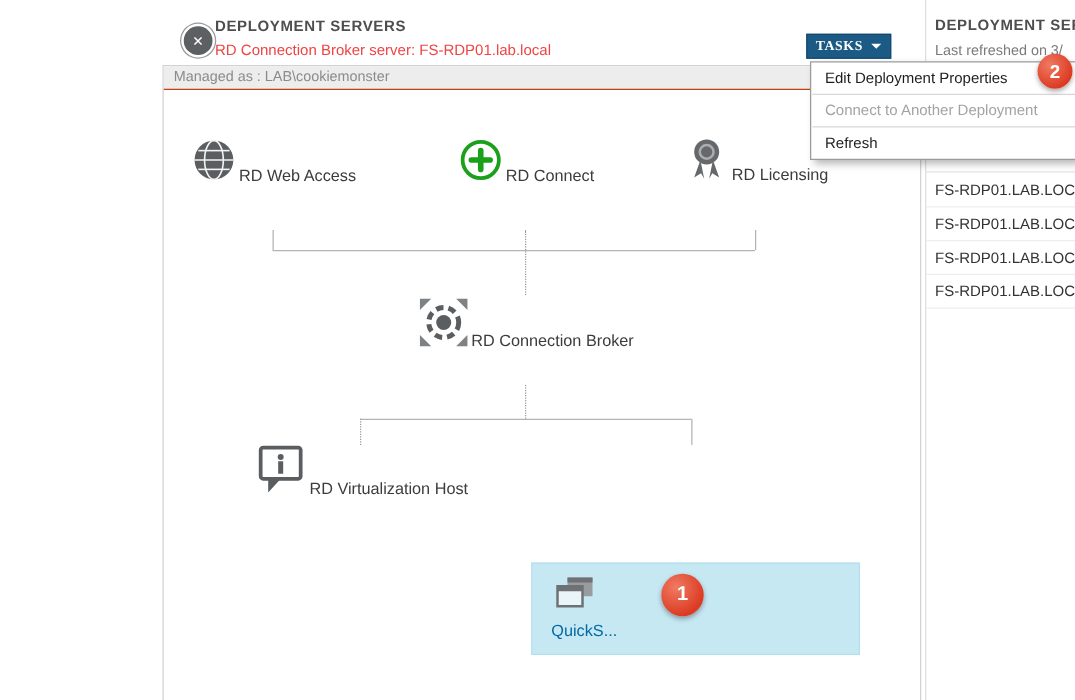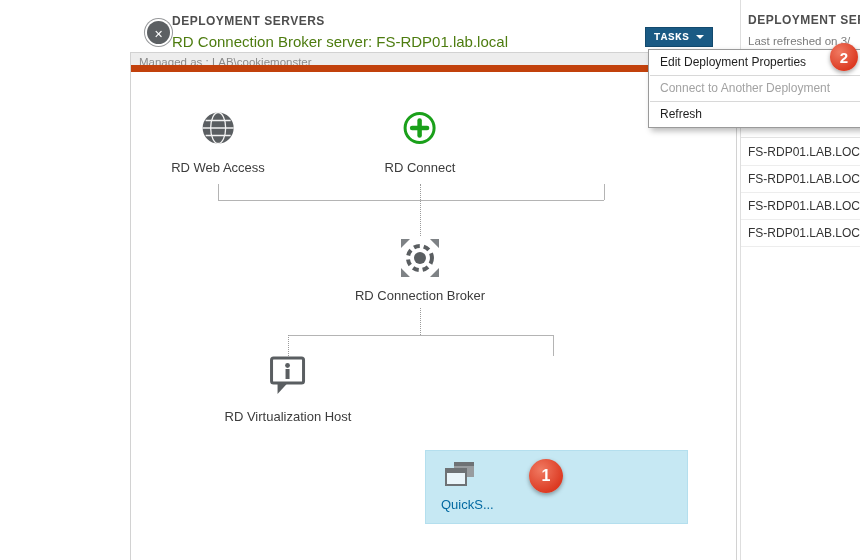--- a/index.html
+++ b/index.html
@@ -13,39 +13,39 @@
              font-size:12.5px;padding-left:3px;cursor:pointer;white-space:nowrap;overflow:hidden}
   .side-item.sel{background:#1c70b8}
   .side-scroll{position:absolute;left:0;top:172px;width:6px;height:40px;background:#46505d;border-radius:3px}
 
   
   .hdr-icon{position:absolute;left:147px;top:21px;width:23px;height:23px;border-radius:50%;
             background:#5c6063;box-shadow:0 0 0 2px #fff,0 0 0 3px #97999b;
             display:flex;align-items:center;justify-content:center}
   .x-glyph::before{content:"\2715";color:#fff;font-size:11px;font-weight:bold;line-height:1}
   .pg-title{position:absolute;left:172px;top:14px;font-size:12px;font-weight:700;color:#4e4e4e;letter-spacing:.5px}
-  .pg-sub{position:absolute;left:172px;top:33px;font-size:15px;color:#4d7c0f}
+  .pg-sub{position:absolute;left:172px;top:33px;font-size:12px;color:#ef4444}
   .tasks-btn{position:absolute;left:645px;top:27px;width:68px;height:20px;background:#1a5a84;
              border:1px solid #134независ;border:1px solid #134a6e;color:#fff;font-size:11px;font-weight:700;
              display:flex;align-items:center;justify-content:center;gap:7px;letter-spacing:.5px;
-             font-family:Liberation Mono, monospace;cursor:pointer}
+             font-family:Liberation Serif, serif;cursor:pointer}
   .caret{width:0;height:0;border-left:4px solid transparent;border-right:4px solid transparent;border-top:4px solid #fff}
 
   
   .tasks-menu{position:absolute;left:648px;top:49px;width:220px;background:#fff;border:1px solid #9a9a9a;
               box-shadow:3px 3px 6px rgba(0,0,0,.28);z-index:40;padding:2px 0}
   .menu-item{height:21px;line-height:21px;padding-left:11px;font-size:12px;color:#1e1e1e;cursor:pointer;white-space:nowrap;overflow:hidden}
   .menu-item.disabled{color:#a3a3a3;cursor:default}
   .menu-sep{border-top:1px solid #d8d8d8;margin:2px 1px}
 
   
   .diagram{position:absolute;left:130px;top:52px;width:607px;height:510px;border:1px solid #d2d2d2;background:#fff}
-  .managed{height:19px;background:#ededed;border-bottom:7px solid #c2410c;font-size:11.5px;color:#8b8b8b;
+  .managed{height:19px;background:#ededed;border-bottom:1px solid #c2410c;font-size:11.5px;color:#8b8b8b;
            line-height:18px;padding-left:8px;white-space:nowrap;overflow:hidden}
-  .node{position:absolute;transform:translateX(-50%);display:flex;flex-direction:column;align-items:center;cursor:pointer}
+  .node{position:absolute;transform:translateX(-50%);display:flex;flex-direction:row;align-items:flex-end;cursor:pointer}
   .nlabel{font-size:13px;color:#3c3c3c;white-space:nowrap}
   .vline{position:absolute;width:0;border-left:1px solid #b4b4b4}
   .vdot{position:absolute;width:0;border-left:1px dotted #9b9b9b}
   .hline{position:absolute;height:0;border-top:1px solid #b4b4b4}
   .collection{position:absolute;left:294px;top:397px;width:263px;height:74px;background:#c6e8f3;
               border:1px solid #b4dfee;cursor:pointer}
   .coll-icon{position:absolute;left:16px;top:9px}
   .coll-label{position:absolute;left:15px;top:46px;font-size:13px;color:#0369a1;white-space:nowrap}
 
   
@@ -112,20 +112,29 @@
       <svg width="40" height="40" viewBox="0 0 40 40">
         <circle cx="20" cy="20" r="14.5" fill="#fff" stroke="#1aa01a" stroke-width="3"></circle>
         <g stroke="#1aa01a" stroke-width="4.5" stroke-linecap="round">
           <line x1="20" y1="12.5" x2="20" y2="27.5"></line>
           <line x1="12.5" y1="20" x2="27.5" y2="20"></line>
         </g>
       </svg>
       <div class="nlabel" style="margin-top:12px">RD Connect</div>
     </div>
 
+    <div class="node" style="left:473px;top:54px">
+      <svg width="40" height="40" viewBox="0 0 40 40">
+        <polygon points="15,21 10,35 15.5,31.5 18,36" fill="#66696c"></polygon>
+        <polygon points="25,21 30,35 24.5,31.5 22,36" fill="#66696c"></polygon>
+        <circle cx="20" cy="14.5" r="10" fill="#66696c"></circle>
+        <circle cx="20" cy="14.5" r="5.5" fill="none" stroke="#ffffff" stroke-opacity="0.45" stroke-width="2"></circle>
+      </svg>
+      <div class="nlabel" style="margin-top:13px">RD Licensing</div>
+    </div>
 
     <div class="node" style="left:289px;top:183px">
       <svg width="44" height="44" viewBox="0 0 44 44">
         <circle cx="22" cy="22" r="6" fill="#5a5e61"></circle>
         <circle cx="22" cy="22" r="12" fill="none" stroke="#5a5e61" stroke-width="4" stroke-dasharray="6 4"></circle>
         <g fill="#7e8285">
           <polygon points="3,3 12,3 3,12"></polygon>
           <polygon points="41,3 32,3 41,12"></polygon>
           <polygon points="3,41 12,41 3,32"></polygon>
           <polygon points="41,41 32,41 41,32"></polygon>

